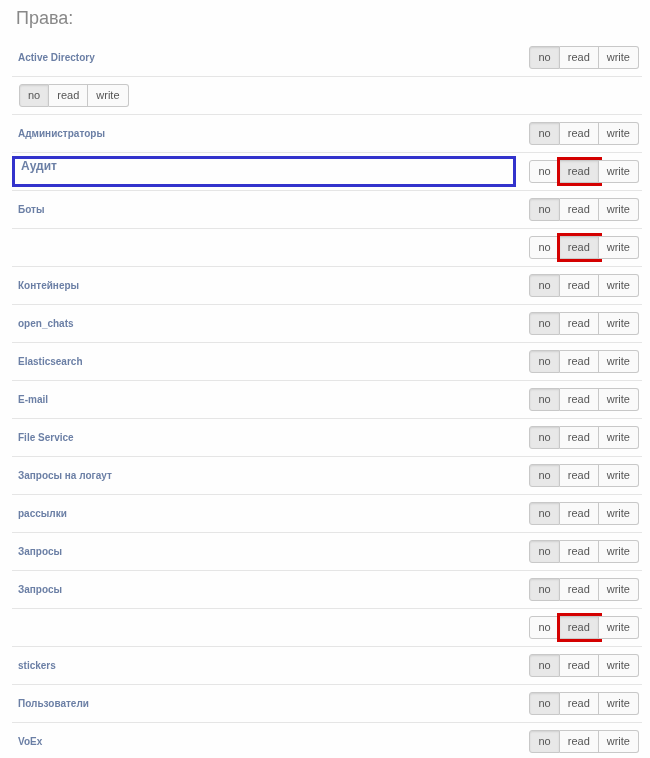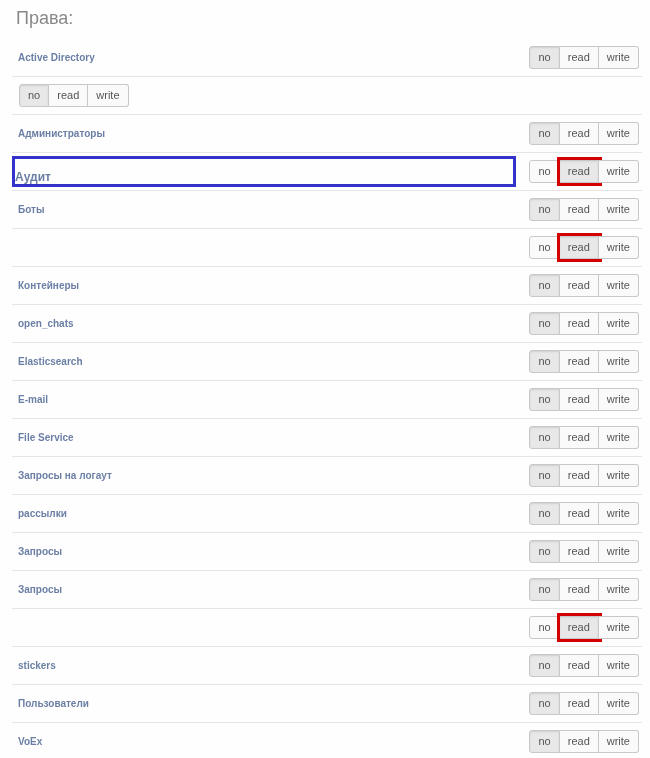--- a/index.html
+++ b/index.html
@@ -55,21 +55,22 @@
     }
     
     .hl-blue .label-wrap {
       border: 3px solid #3333cc;
       position: absolute;
       left: 0;
       top: 3px;
       bottom: 3px;
       width: 504px;
       display: flex;
-      align-items: flex-end;
+      align-items: flex-start;
+      padding-left: 6px;
     }
     .hl-blue { padding-left: 0; }
     .hl-blue .row-label-inner { font-size:12px; font-weight:700; color:#6b7fa5; }
     
     .hl-red-read .btn-read {
       outline: 3px solid #d40000;
       outline-offset: 0px;
       background: #e8e8e8;
       box-shadow: inset 0 1px 2px rgba(0,0,0,0.08);
     }

